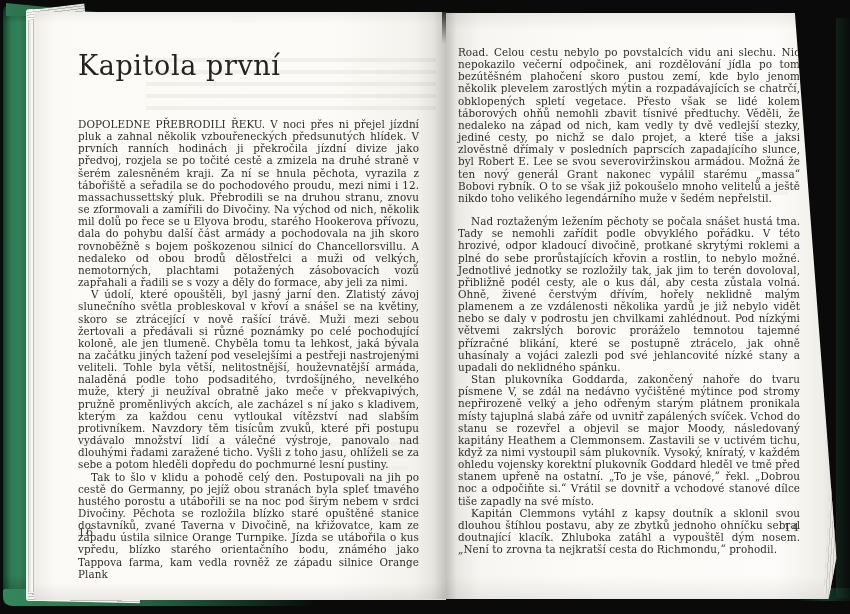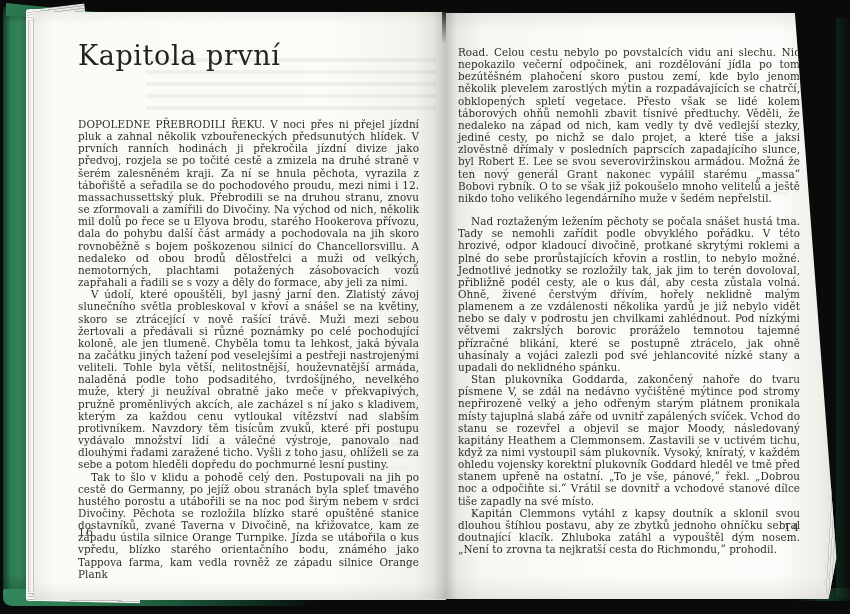--- a/index.html
+++ b/index.html
@@ -76,21 +76,21 @@
     position:absolute;left:414px;top:12px;width:66px;height:587px;pointer-events:none;
     background:linear-gradient(90deg,rgba(0,0,0,0) 0%,rgba(70,68,60,.07) 30%,rgba(55,53,47,.20) 49%,rgba(70,68,60,.08) 64%,rgba(0,0,0,0) 100%);
   }
   .gutter-top-notch{
     position:absolute;left:442px;top:10px;width:4px;height:34px;
     background:linear-gradient(180deg,rgba(10,10,10,.85),rgba(10,10,10,0));
     filter:blur(.4px);
   }
   
   .chapter-title{
-    position:absolute;left:44px;top:28px;margin:0;
+    position:absolute;left:44px;top:38px;margin:0;
     font-size:27px;font-weight:400;letter-spacing:.6px;color:#242320;
   }
   .body-text{
     position:absolute;width:341px;
     font-size:10.4px;line-height:12.15px;text-align:justify;
     color:var(--ink,#302e2b);letter-spacing:.05px;
     hyphens:auto;-webkit-hyphens:auto;
   }
   .body-left{left:44px;top:106px;}
   .body-right{left:12px;top:33px;width:342px;}

